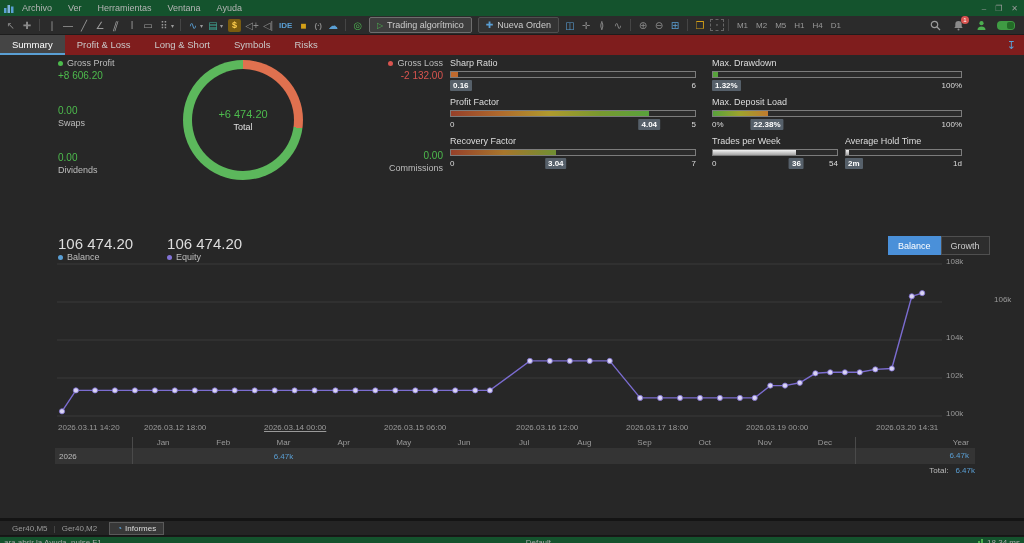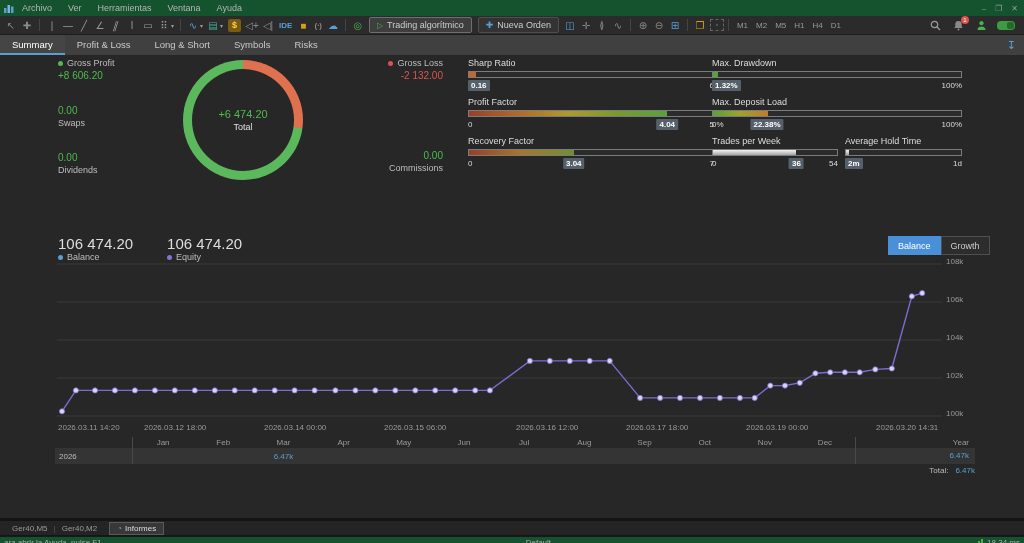--- a/index.html
+++ b/index.html
@@ -34,21 +34,21 @@
   .play { color:#4caf50; font-size:8px; }
   .plus { color:#5a9fd4; font-size:9px; }
   #tframes { display:inline-flex; }
   .tf { font-size:8px; color:#9a9a9a; margin:0 4px; }
   .ricon { position:relative; display:inline-flex; margin:0 6px; }
   .badge { position:absolute; top:-4px; right:-5px; background:#d9534f; color:#fff; font-size:6px; font-style:normal; border-radius:50%; width:8px; height:8px; line-height:8px; text-align:center; }
   .toggle { width:18px; height:9px; background:#3f9b43; border-radius:4px; position:relative; display:inline-block; margin:0 6px 0 4px; }
   .knob { position:absolute; right:1px; top:1px; width:7px; height:7px; background:#236b27; border-radius:2px; }
 
   
-  .tabbar { height:20px; background:#404040; display:flex; align-items:stretch; }
+  .tabbar { height:20px; background:#7f1d1d; display:flex; align-items:stretch; }
   #rtabs { display:flex; }
   .rtab { padding:0 12px; line-height:20px; font-size:9.5px; color:#c9c9c9; }
   .rtab.active { color:#fff; background:#454545; box-shadow:inset 0 -2px 0 #5a9fd4; }
   .export { margin-left:auto; margin-right:8px; align-self:center; color:#5a9fd4; font-size:11px; }
 
   
   .content { position:relative; height:463px; background:#272727; font-size:9px; }
 
   .stats-left  { position:absolute; left:58px;  top:3px; width:120px; }
   .stats-right { position:absolute; left:325px; top:3px; width:118px; text-align:right; }
@@ -65,21 +65,21 @@
 
   .donut { position:absolute; left:183px; top:5px; width:120px; height:120px; }
   .ring { position:absolute; inset:0; border-radius:50%;
           background:conic-gradient(#e0714f 0deg 98deg, #5cb85c 98deg 360deg); }
   .hole { position:absolute; inset:9px; border-radius:50%; background:#272727;
           display:flex; flex-direction:column; align-items:center; justify-content:center; gap:2px; }
   .dval { color:#4dbb4d; font-size:11px; }
   .dlab { color:#e0e0e0; font-size:9px; }
 
   .gcol { position:absolute; }
-  #gcol-l  { left:468px; top:3px;  width:246px; }
+  #gcol-l  { left:450px; top:3px;  width:246px; }
   #gcol-r  { left:712px; top:3px;  width:250px; }
   #gcol-b1 { left:712px; top:81px; width:126px; }
   #gcol-b2 { left:845px; top:81px; width:117px; }
   .gauge { position:relative; margin-bottom:7px; height:32px; }
   .glabel { font-size:9px; color:#ddd; margin-bottom:3px; white-space:nowrap; }
   .gtrack { height:7px; border:1px solid #7c7c7c; background:#2b2b2b; }
   .gfill { height:100%; }
   .gfill.orange { background:#c06a2e; }
   .gfill.rg { background:linear-gradient(90deg,#96402a,#b06a2c,#af9a2d,#79992f,#58a23c); }
   .gfill.ro { background:linear-gradient(90deg,#96402a,#a8762c,#6f8f33); }
@@ -462,27 +462,27 @@
           <circle cx="760.4" cy="116.3" r="2.6" fill="#d9d4f2" stroke="#7b6cd0" stroke-width="0.8"></circle>
           <circle cx="775.2" cy="115.3" r="2.6" fill="#d9d4f2" stroke="#7b6cd0" stroke-width="0.8"></circle>
           <circle cx="789.9" cy="115.3" r="2.6" fill="#d9d4f2" stroke="#7b6cd0" stroke-width="0.8"></circle>
           <circle cx="804.7" cy="115.3" r="2.6" fill="#d9d4f2" stroke="#7b6cd0" stroke-width="0.8"></circle>
           <circle cx="820.3" cy="112.4" r="2.6" fill="#d9d4f2" stroke="#7b6cd0" stroke-width="0.8"></circle>
           <circle cx="836.8" cy="111.5" r="2.6" fill="#d9d4f2" stroke="#7b6cd0" stroke-width="0.8"></circle>
           <circle cx="856.8" cy="39.3" r="2.6" fill="#d9d4f2" stroke="#7b6cd0" stroke-width="0.8"></circle>
           <circle cx="867.2" cy="36.1" r="2.6" fill="#d9d4f2" stroke="#7b6cd0" stroke-width="0.8"></circle>
         </svg></div>
   <span class="ylab" style="top: 202px;">108k</span>
-      <span class="ylab" style="top: 240px;">106k</span>
+      <span class="ylab" style="top: 240px; margin-left: 48px;">106k</span>
       <span class="ylab" style="top: 278px;">104k</span>
       <span class="ylab" style="top: 316px;">102k</span>
       <span class="ylab" style="top: 354px;">100k</span>
       <span class="xlab" style="left: 58px;">2026.03.11 14:20</span>
       <span class="xlab" style="left: 144px;">2026.03.12 18:00</span>
-      <span class="xlab" style="left: 264px;">2026.03.14 00:00</span>
+      <span class="xlab" style="left: 264px; text-decoration: underline;">2026.03.14 00:00</span>
       <span class="xlab" style="left: 384px;">2026.03.15 06:00</span>
       <span class="xlab" style="left: 516px;">2026.03.16 12:00</span>
       <span class="xlab" style="left: 626px;">2026.03.17 18:00</span>
       <span class="xlab" style="left: 746px;">2026.03.19 00:00</span>
       <span class="xlab" style="left: 876px;">2026.03.20 14:31</span>
     </div>
 
   <div class="mtable">
     <div class="mhead">
       <div class="myear"></div>

